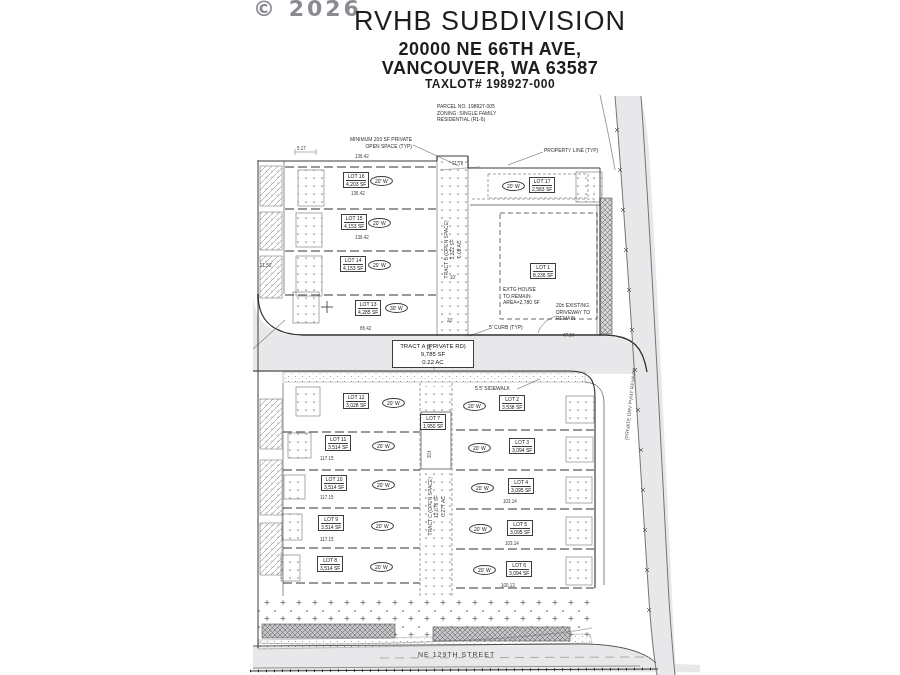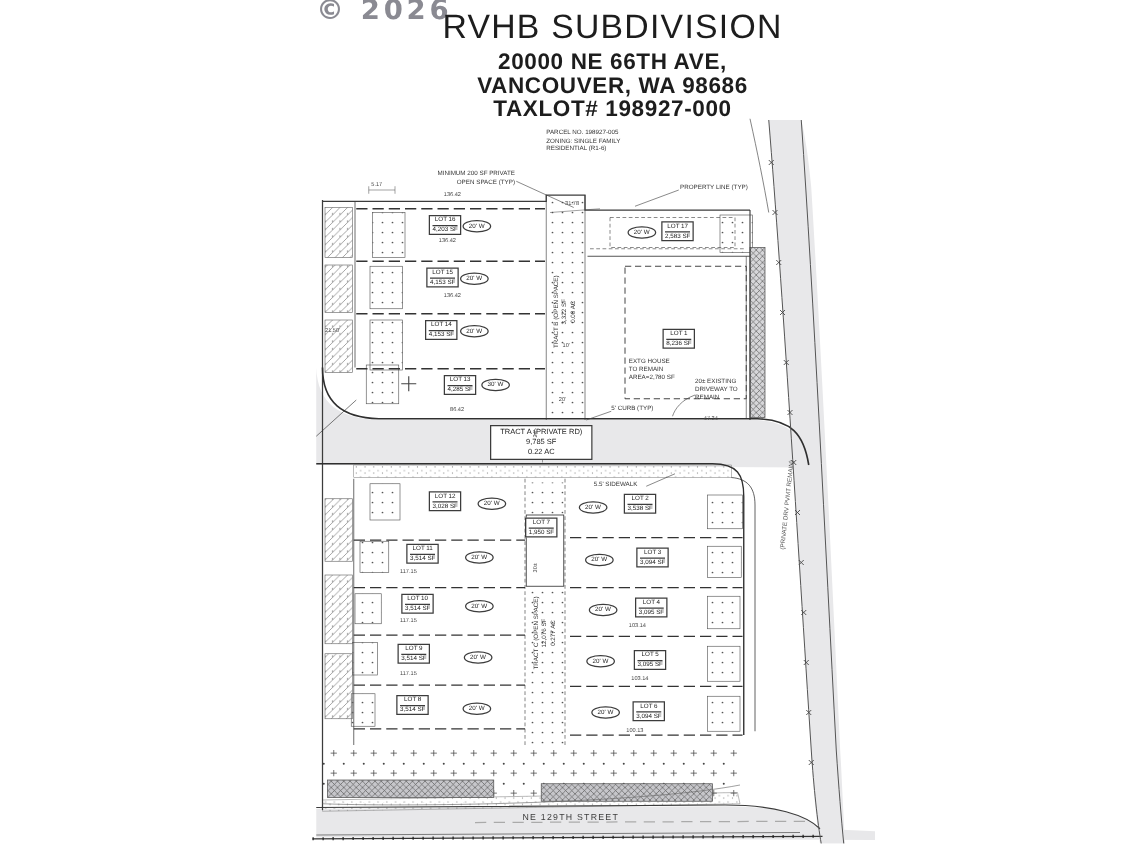--- a/index.html
+++ b/index.html
@@ -4,21 +4,21 @@
 <style>
   html,body{margin:0;padding:0;background:#fff;}
   .stage{position:relative;width:900px;height:675px;background:#fff;overflow:hidden;
          font-family:"Liberation Sans",sans-serif;color:#222;}
   .abs{position:absolute;}
   svg{position:absolute;left:0;top:0;}
   .hdr{position:absolute;left:250px;width:480px;text-align:center;color:#1d1d1d;}
   .hdr-title{top:6px;font-size:27px;font-weight:normal;letter-spacing:1px;}
   .hdr-l2{top:39px;font-size:18px;font-weight:bold;letter-spacing:.5px;}
   .hdr-l3{top:58px;font-size:18px;font-weight:bold;letter-spacing:.5px;}
-  .hdr-l4{top:77px;font-size:18px;font-weight:bold;letter-spacing:.5px;}
+  .hdr-l4{top:77px;font-size:12px;font-weight:bold;letter-spacing:.5px;}
   .wm{position:absolute;left:253px;top:-4px;font-size:22px;font-weight:bold;
       color:#8a8a92;letter-spacing:3px;font-family:"DejaVu Sans",sans-serif;}
   .t{position:absolute;font-size:5px;line-height:1.3;color:#333;white-space:nowrap;}
   .dim{position:absolute;font-size:5px;color:#444;transform:scale(.9);transform-origin:left top;white-space:nowrap;}
   .lotbox{position:absolute;border:.6px solid #3c3c3c;background:rgba(255,255,255,.85);
           text-align:center;font-size:5px;line-height:1.3;color:#222;padding:0 2px;white-space:nowrap;}
   .lotbox .ln{border-bottom:.6px solid #3c3c3c;padding:0 1px;}
   .oval{position:absolute;border:.6px solid #3c3c3c;border-radius:50%;font-size:5px;color:#222;
         padding:1px 4px;background:rgba(255,255,255,.8);white-space:nowrap;}
   .tractA{position:absolute;border:.8px solid #3c3c3c;background:#fff;text-align:center;
@@ -194,21 +194,21 @@
       <path d="M440 170 L480 167" stroke-width=".4"></path>
       <path d="M434 341 V370" stroke-width=".4"></path>
       <path d="M321 307 H333 M327 301 V313" stroke-width=".9"></path>
     </g>
   </svg>
 
   <div class="wm">© 2026</div>
 
   <div class="abs hdr hdr-title">RVHB SUBDIVISION</div>
   <div class="abs hdr hdr-l2">20000 NE 66TH AVE,</div>
-  <div class="abs hdr hdr-l3">VANCOUVER, WA 98686</div>
+  <div class="abs hdr hdr-l3">VANCOUVER, WA 63587</div>
   <div class="abs hdr hdr-l4">TAXLOT# 198927-000</div>
 
   <div class="t" style="left:437px;top:103px;">
     <div>PARCEL NO. 198927-005</div>
     <div>ZONING: SINGLE FAMILY</div>
     <div>RESIDENTIAL (R1-6)</div>
   </div>
   <div class="t ra" style="left:330px;top:136px;width:82px;">
     <div>MINIMUM 200 SF PRIVATE</div>
     <div>OPEN SPACE (TYP)</div>

